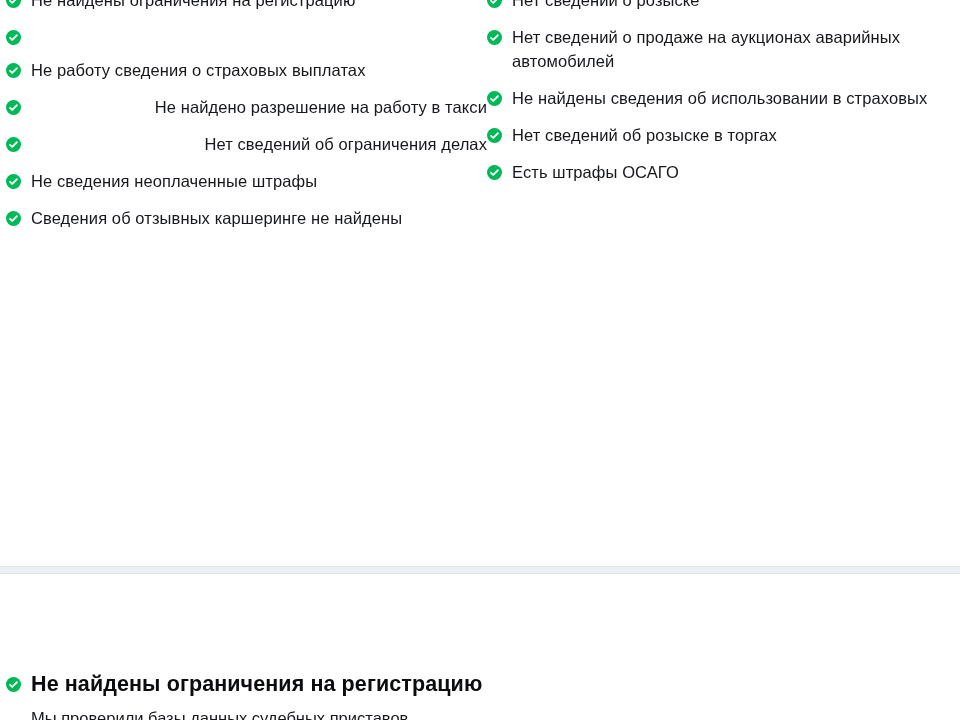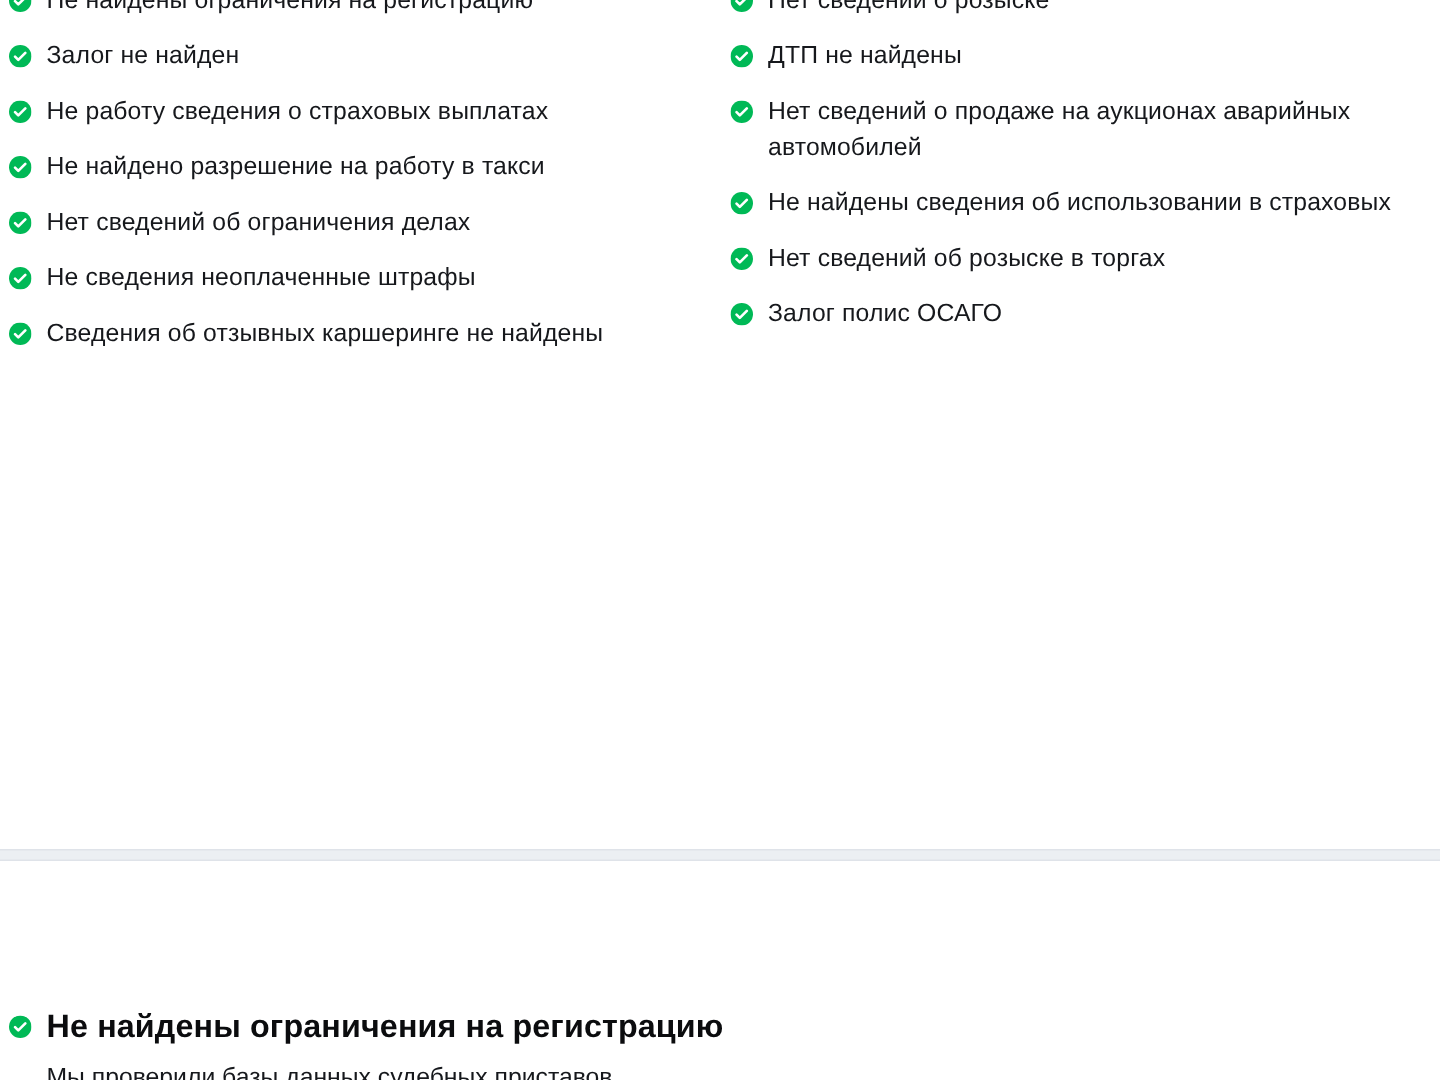--- a/index.html
+++ b/index.html
@@ -45,20 +45,21 @@
     padding-left: 0px;
   }
 
   .check-item {
     display: flex;
     align-items: flex-start;
     margin-bottom: 13px;
   }
   .check-item.gap-before {
     margin-top: 3px;
+    justify-content: space-between;
   }
 
   .check-icon {
     flex: 0 0 auto;
     width: 15px;
     height: 15px;
     margin-top: 5px;
     margin-right: 10px;
   }
   .check-icon svg { display: block; }
@@ -140,21 +141,20 @@
         <span class="check-text">Не найдены ограничения на регистрацию</span>
       </div>
 
       <div class="check-item">
         <span class="check-icon">
           <svg width="15" height="15" viewBox="0 0 16 16">
               <circle cx="8" cy="8" r="8" fill="#00b956"></circle>
               <path d="M4.3 8.3l2.3 2.3 5-5" fill="none" stroke="#ffffff" stroke-width="1.9" stroke-linecap="round" stroke-linejoin="round"></path>
             </svg>
         </span>
-        <span class="check-text">Залог не найден</span>
       </div>
 
       <div class="check-item">
         <span class="check-icon">
           <svg width="15" height="15" viewBox="0 0 16 16">
               <circle cx="8" cy="8" r="8" fill="#00b956"></circle>
               <path d="M4.3 8.3l2.3 2.3 5-5" fill="none" stroke="#ffffff" stroke-width="1.9" stroke-linecap="round" stroke-linejoin="round"></path>
             </svg>
         </span>
         <span class="check-text">Не работу сведения о страховых выплатах</span>
@@ -207,29 +207,20 @@
       <div class="check-item">
         <span class="check-icon">
           <svg width="15" height="15" viewBox="0 0 16 16">
               <circle cx="8" cy="8" r="8" fill="#00b956"></circle>
               <path d="M4.3 8.3l2.3 2.3 5-5" fill="none" stroke="#ffffff" stroke-width="1.9" stroke-linecap="round" stroke-linejoin="round"></path>
             </svg>
         </span>
         <span class="check-text">Нет сведений о розыске</span>
       </div>
 
-      <div class="check-item">
-        <span class="check-icon">
-          <svg width="15" height="15" viewBox="0 0 16 16">
-              <circle cx="8" cy="8" r="8" fill="#00b956"></circle>
-              <path d="M4.3 8.3l2.3 2.3 5-5" fill="none" stroke="#ffffff" stroke-width="1.9" stroke-linecap="round" stroke-linejoin="round"></path>
-            </svg>
-        </span>
-        <span class="check-text">ДТП не найдены</span>
-      </div>
 
       <div class="check-item">
         <span class="check-icon">
           <svg width="15" height="15" viewBox="0 0 16 16">
               <circle cx="8" cy="8" r="8" fill="#00b956"></circle>
               <path d="M4.3 8.3l2.3 2.3 5-5" fill="none" stroke="#ffffff" stroke-width="1.9" stroke-linecap="round" stroke-linejoin="round"></path>
             </svg>
         </span>
         <span class="check-text">Нет сведений о продаже на аукционах аварийных автомобилей</span>
       </div>
@@ -254,21 +245,21 @@
         <span class="check-text">Нет сведений об розыске в торгах</span>
       </div>
 
       <div class="check-item">
         <span class="check-icon">
           <svg width="15" height="15" viewBox="0 0 16 16">
               <circle cx="8" cy="8" r="8" fill="#00b956"></circle>
               <path d="M4.3 8.3l2.3 2.3 5-5" fill="none" stroke="#ffffff" stroke-width="1.9" stroke-linecap="round" stroke-linejoin="round"></path>
             </svg>
         </span>
-        <span class="check-text">Залог полис ОСАГО</span>
+        <span class="check-text">Есть штрафы ОСАГО</span>
       </div>
 
     </div>
 
   </div>
 </div>
 
 <div class="divider"></div>
 
 <div class="section-block">

